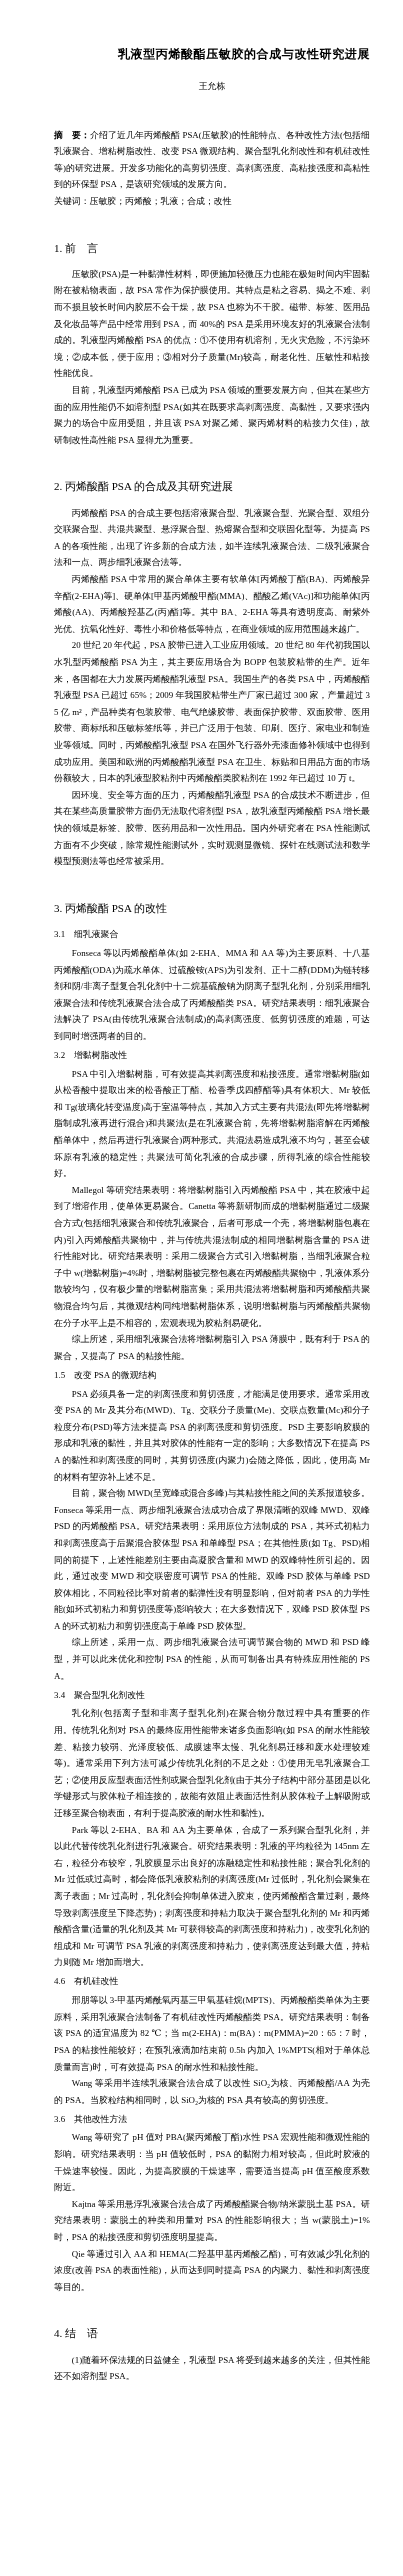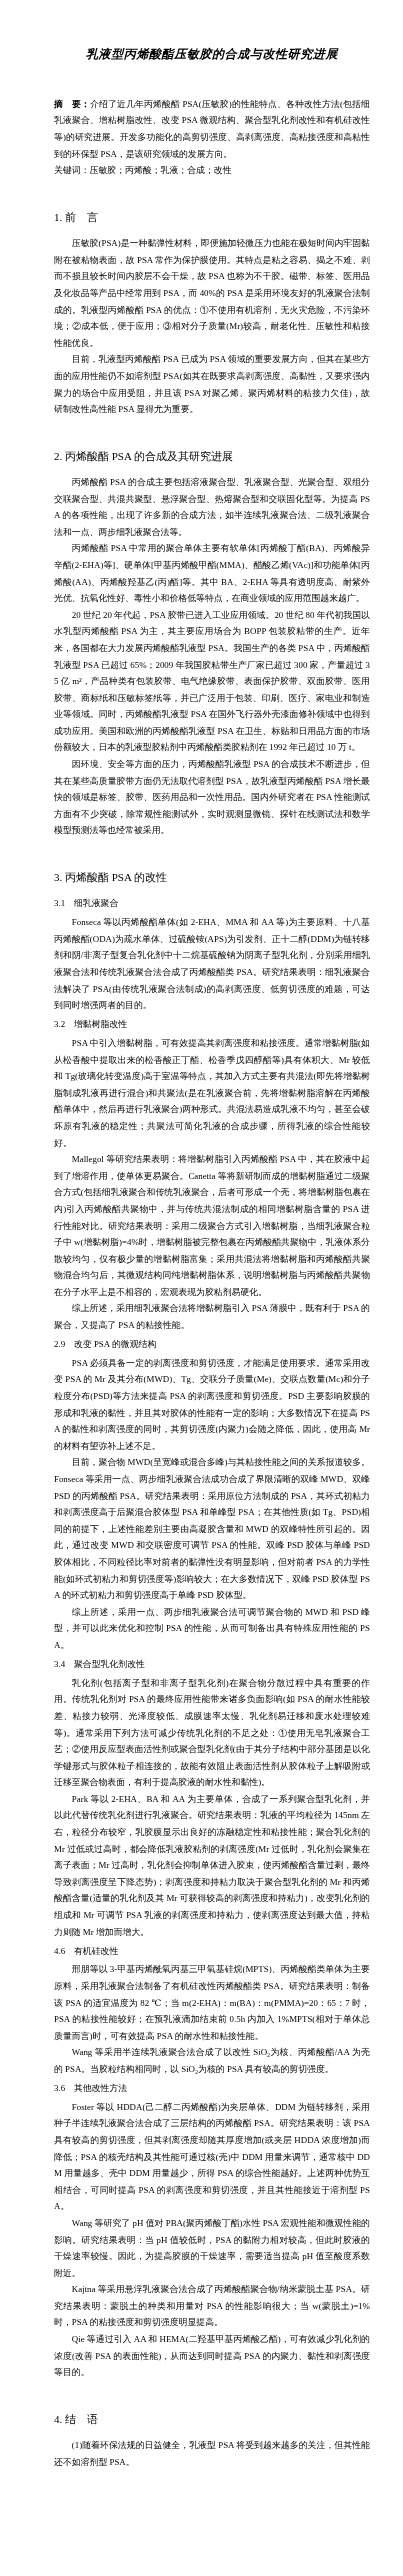--- a/index.html
+++ b/index.html
@@ -4,22 +4,22 @@
 <title>乳液型丙烯酸酯压敏胶的合成与改性研究进展</title>
 <style>
   html,body{margin:0;padding:0;background:#ffffff;}
   .page{
     width:404px;height:2576px;box-sizing:border-box;overflow:hidden;
     background:#ffffff;color:#000;
     padding:32px 34px 0 54px;
     font-family:"Liberation Serif","DejaVu Serif",serif;
   }
   .title{
-    font-size:12px;font-weight:bold;text-align:center;line-height:18.3px;
-    margin:12.6px 0 0 0;letter-spacing:0.6px;font-style:italic;
+    font-size:12px;font-weight:bold;text-align:right;line-height:18.3px;
+    margin:12.6px 0 0 0;letter-spacing:0.6px;
   }
   .author{
     font-size:8.9px;text-align:center;margin-top:17px;line-height:13.7px;
   }
   .abstract-block{margin-top:33px;}
   p.body, .kw-line{
     font-size:8.9px;line-height:16.6px;margin:0;text-align:justify;
     word-break:break-all;
   }
   p.indent{text-indent:2em;}
@@ -31,20 +31,21 @@
   h3.subsec{
     font-size:8.9px;font-weight:normal;line-height:16.6px;margin:2.3px 0 2.3px 0;
   }
 </style>
 </head>
 <body>
 
 <div class="page">
 
   <h1 class="title">乳液型丙烯酸酯压敏胶的合成与改性研究进展</h1>
+  <div class="author">王允栋</div>
 
   <div class="abstract-block">
     <p class="body"><span class="b">摘　要：</span><span>介绍了近几年丙烯酸酯 PSA(压敏胶)的性能特点、各种改性方法(包括细乳液聚合、增粘树脂改性、改变 PSA 微观结构、聚合型乳化剂改性和有机硅改性等)的研究进展。开发多功能化的高剪切强度、高剥离强度、高粘接强度和高粘性到的环保型 PSA，是该研究领域的发展方向。</span></p>
     <p class="body kw-line"><span>关键词：</span><span>压敏胶；丙烯酸；乳液；合成；改性</span></p>
   </div>
 
   <h2 class="sec">1. 前　言</h2>
   <p class="body indent">压敏胶(PSA)是一种黏弹性材料，即便施加轻微压力也能在极短时间内牢固黏附在被粘物表面，故 PSA 常作为保护膜使用。其特点是粘之容易、揭之不难、剥而不损且较长时间内胶层不会干燥，故 PSA 也称为不干胶。磁带、标签、医用品及化妆品等产品中经常用到 PSA，而 40%的 PSA 是采用环境友好的乳液聚合法制成的。乳液型丙烯酸酯 PSA 的优点：①不使用有机溶剂，无火灾危险，不污染环境；②成本低，便于应用；③相对分子质量(Mr)较高，耐老化性、压敏性和粘接性能优良。</p>
   <p class="body indent">目前，乳液型丙烯酸酯 PSA 已成为 PSA 领域的重要发展方向，但其在某些方面的应用性能仍不如溶剂型 PSA(如其在既要求高剥离强度、高黏性，又要求强内聚力的场合中应用受阻，并且该 PSA 对聚乙烯、聚丙烯材料的粘接力欠佳)，故研制改性高性能 PSA 显得尤为重要。</p>
 
@@ -57,35 +58,34 @@
   <h2 class="sec">3. 丙烯酸酯 PSA 的改性</h2>
 
   <h3 class="subsec">3.1　细乳液聚合</h3>
   <p class="body indent">Fonseca 等以丙烯酸酯单体(如 2-EHA、MMA 和 AA 等)为主要原料、十八基丙烯酸酯(ODA)为疏水单体、过硫酸铵(APS)为引发剂、正十二醇(DDM)为链转移剂和阴/非离子型复合乳化剂中十二烷基硫酸钠为阴离子型乳化剂，分别采用细乳液聚合法和传统乳液聚合法合成了丙烯酸酯类 PSA。研究结果表明：细乳液聚合法解决了 PSA(由传统乳液聚合法制成)的高剥离强度、低剪切强度的难题，可达到同时增强两者的目的。</p>
 
   <h3 class="subsec">3.2　增黏树脂改性</h3>
   <p class="body indent">PSA 中引入增黏树脂，可有效提高其剥离强度和粘接强度。通常增黏树脂(如从松香酸中提取出来的松香酸正丁酯、松香季戊四醇酯等)具有体积大、Mr 较低和 Tg(玻璃化转变温度)高于室温等特点，其加入方式主要有共混法(即先将增黏树脂制成乳液再进行混合)和共聚法(是在乳液聚合前，先将增黏树脂溶解在丙烯酸酯单体中，然后再进行乳液聚合)两种形式。共混法易造成乳液不均匀，甚至会破坏原有乳液的稳定性；共聚法可简化乳液的合成步骤，所得乳液的综合性能较好。</p>
   <p class="body indent">Mallegol 等研究结果表明：将增黏树脂引入丙烯酸酯 PSA 中，其在胶液中起到了增溶作用，使单体更易聚合。Canetta 等将新研制而成的增黏树脂通过二级聚合方式(包括细乳液聚合和传统乳液聚合，后者可形成一个壳，将增黏树脂包裹在内)引入丙烯酸酯共聚物中，并与传统共混法制成的相同增黏树脂含量的 PSA 进行性能对比。研究结果表明：采用二级聚合方式引入增黏树脂，当细乳液聚合粒子中 w(增黏树脂)=4%时，增黏树脂被完整包裹在丙烯酸酯共聚物中，乳液体系分散较均匀，仅有极少量的增黏树脂富集；采用共混法将增黏树脂和丙烯酸酯共聚物混合均匀后，其微观结构同纯增黏树脂体系，说明增黏树脂与丙烯酸酯共聚物在分子水平上是不相容的，宏观表现为胶粘剂易硬化。</p>
   <p class="body indent">综上所述，采用细乳液聚合法将增黏树脂引入 PSA 薄膜中，既有利于 PSA 的聚合，又提高了 PSA 的粘接性能。</p>
 
-  <h3 class="subsec">2.9　改变 PSA 的微观结构</h3>
+  <h3 class="subsec">1.5　改变 PSA 的微观结构</h3>
   <p class="body indent">PSA 必须具备一定的剥离强度和剪切强度，才能满足使用要求。通常采用改变 PSA 的 Mr 及其分布(MWD)、Tg、交联分子质量(Me)、交联点数量(Mc)和分子粒度分布(PSD)等方法来提高 PSA 的剥离强度和剪切强度。PSD 主要影响胶膜的形成和乳液的黏性，并且其对胶体的性能有一定的影响；大多数情况下在提高 PSA 的黏性和剥离强度的同时，其剪切强度(内聚力)会随之降低，因此，使用高 Mr 的材料有望弥补上述不足。</p>
   <p class="body indent">目前，聚合物 MWD(呈宽峰或混合多峰)与其粘接性能之间的关系报道较多。Fonseca 等采用一点、两步细乳液聚合法成功合成了界限清晰的双峰 MWD、双峰 PSD 的丙烯酸酯 PSA。研究结果表明：采用原位方法制成的 PSA，其环式初粘力和剥离强度高于后聚混合胶体型 PSA 和单峰型 PSA；在其他性质(如 Tg、PSD)相同的前提下，上述性能差别主要由高凝胶含量和 MWD 的双峰特性所引起的。因此，通过改变 MWD 和交联密度可调节 PSA 的性能。双峰 PSD 胶体与单峰 PSD 胶体相比，不同粒径比率对前者的黏弹性没有明显影响，但对前者 PSA 的力学性能(如环式初粘力和剪切强度等)影响较大；在大多数情况下，双峰 PSD 胶体型 PSA 的环式初粘力和剪切强度高于单峰 PSD 胶体型。</p>
   <p class="body indent">综上所述，采用一点、两步细乳液聚合法可调节聚合物的 MWD 和 PSD 峰型，并可以此来优化和控制 PSA 的性能，从而可制备出具有特殊应用性能的 PSA。</p>
 
   <h3 class="subsec">3.4　聚合型乳化剂改性</h3>
   <p class="body indent">乳化剂(包括离子型和非离子型乳化剂)在聚合物分散过程中具有重要的作用。传统乳化剂对 PSA 的最终应用性能带来诸多负面影响(如 PSA 的耐水性能较差、粘接力较弱、光泽度较低、成膜速率太慢、乳化剂易迁移和废水处理较难等)。通常采用下列方法可减少传统乳化剂的不足之处：①使用无皂乳液聚合工艺；②使用反应型表面活性剂或聚合型乳化剂(由于其分子结构中部分基团是以化学键形式与胶体粒子相连接的，故能有效阻止表面活性剂从胶体粒子上解吸附或迁移至聚合物表面，有利于提高胶液的耐水性和黏性)。</p>
   <p class="body indent">Park 等以 2-EHA、BA 和 AA 为主要单体，合成了一系列聚合型乳化剂，并以此代替传统乳化剂进行乳液聚合。研究结果表明：乳液的平均粒径为 145nm 左右，粒径分布较窄，乳胶膜显示出良好的冻融稳定性和粘接性能；聚合乳化剂的 Mr 过低或过高时，都会降低乳液胶粘剂的剥离强度(Mr 过低时，乳化剂会聚集在离子表面；Mr 过高时，乳化剂会抑制单体进入胶束，使丙烯酸酯含量过剩，最终导致剥离强度呈下降态势)；剥离强度和持粘力取决于聚合型乳化剂的 Mr 和丙烯酸酯含量(适量的乳化剂及其 Mr 可获得较高的剥离强度和持粘力)，改变乳化剂的组成和 Mr 可调节 PSA 乳液的剥离强度和持粘力，使剥离强度达到最大值，持粘力则随 Mr 增加而增大。</p>
 
   <h3 class="subsec">4.6　有机硅改性</h3>
   <p class="body indent">邢朋等以 3-甲基丙烯酰氧丙基三甲氧基硅烷(MPTS)、丙烯酸酯类单体为主要原料，采用乳液聚合法制备了有机硅改性丙烯酸酯类 PSA。研究结果表明：制备该 PSA 的适宜温度为 82 ℃；当 m(2-EHA)：m(BA)：m(PMMA)=20：65：7 时，PSA 的粘接性能较好；在预乳液滴加结束前 0.5h 内加入 1%MPTS(相对于单体总质量而言)时，可有效提高 PSA 的耐水性和粘接性能。</p>
   <p class="body indent">Wang 等采用半连续乳液聚合法合成了以改性 SiO₂为核、丙烯酸酯/AA 为壳的 PSA。当胶粒结构相同时，以 SiO₂为核的 PSA 具有较高的剪切强度。</p>
 
   <h3 class="subsec">3.6　其他改性方法</h3>
-  <p class="body indent">Foster 等以 HDDA(己二醇二丙烯酸酯)为夹层单体、DDM 为链转移剂，采用种子半连续乳液聚合法合成了三层结构的丙烯酸酯 PSA。研究结果表明：该 PSA 具有较高的剪切强度，但其剥离强度却随其厚度增加(或夹层 HDDA 浓度增加)而降低；PSA 的核壳结构及其性能可通过核(壳)中 DDM 用量来调节，通常核中 DDM 用量越多、壳中 DDM 用量越少，所得 PSA 的综合性能越好。上述两种优势互相结合，可同时提高 PSA 的剥离强度和剪切强度，并且其性能接近于溶剂型 PSA。</p>
   <p class="body indent">Wang 等研究了 pH 值对 PBA(聚丙烯酸丁酯)水性 PSA 宏观性能和微观性能的影响。研究结果表明：当 pH 值较低时，PSA 的黏附力相对较高，但此时胶液的干燥速率较慢。因此，为提高胶膜的干燥速率，需要适当提高 pH 值至酸度系数附近。</p>
   <p class="body indent">Kajtna 等采用悬浮乳液聚合法合成了丙烯酸酯聚合物/纳米蒙脱土基 PSA。研究结果表明：蒙脱土的种类和用量对 PSA 的性能影响很大；当 w(蒙脱土)=1%时，PSA 的粘接强度和剪切强度明显提高。</p>
   <p class="body indent">Qie 等通过引入 AA 和 HEMA(二羟基甲基丙烯酸乙酯)，可有效减少乳化剂的浓度(改善 PSA 的表面性能)，从而达到同时提高 PSA 的内聚力、黏性和剥离强度等目的。</p>
 
   <h2 class="sec">4. 结　语</h2>
   <p class="body indent">(1)随着环保法规的日益健全，乳液型 PSA 将受到越来越多的关注，但其性能还不如溶剂型 PSA。</p>
 
 </div>
 
 

